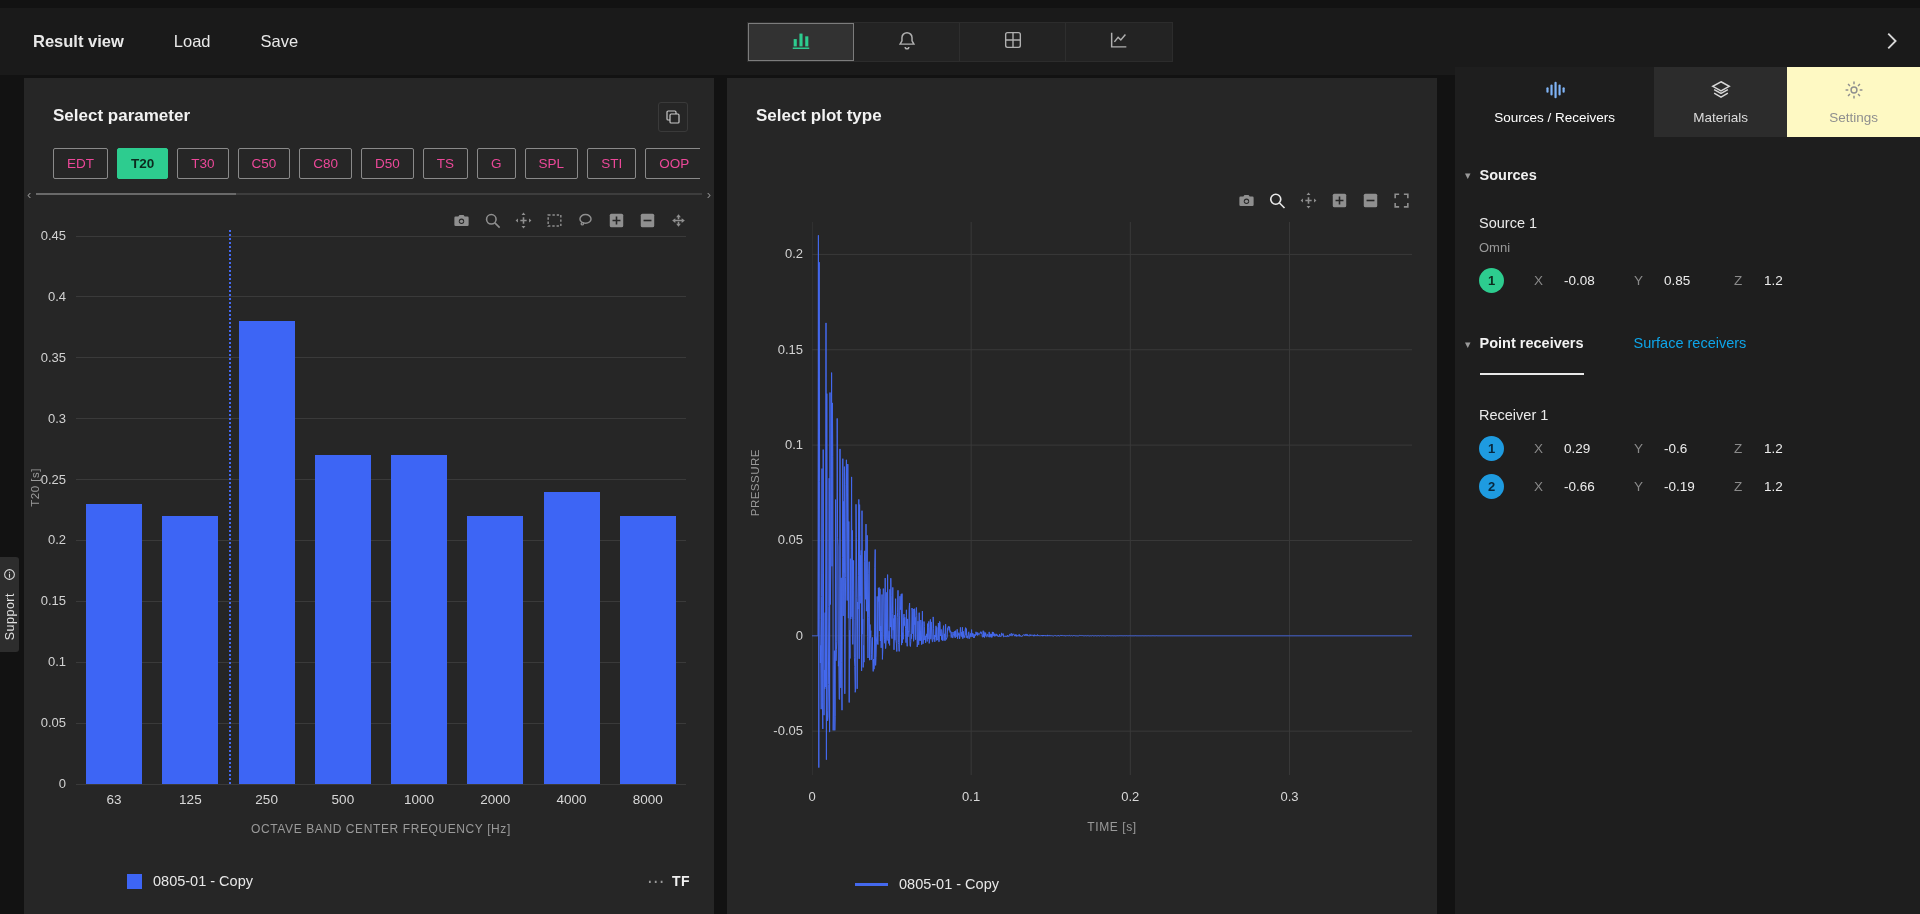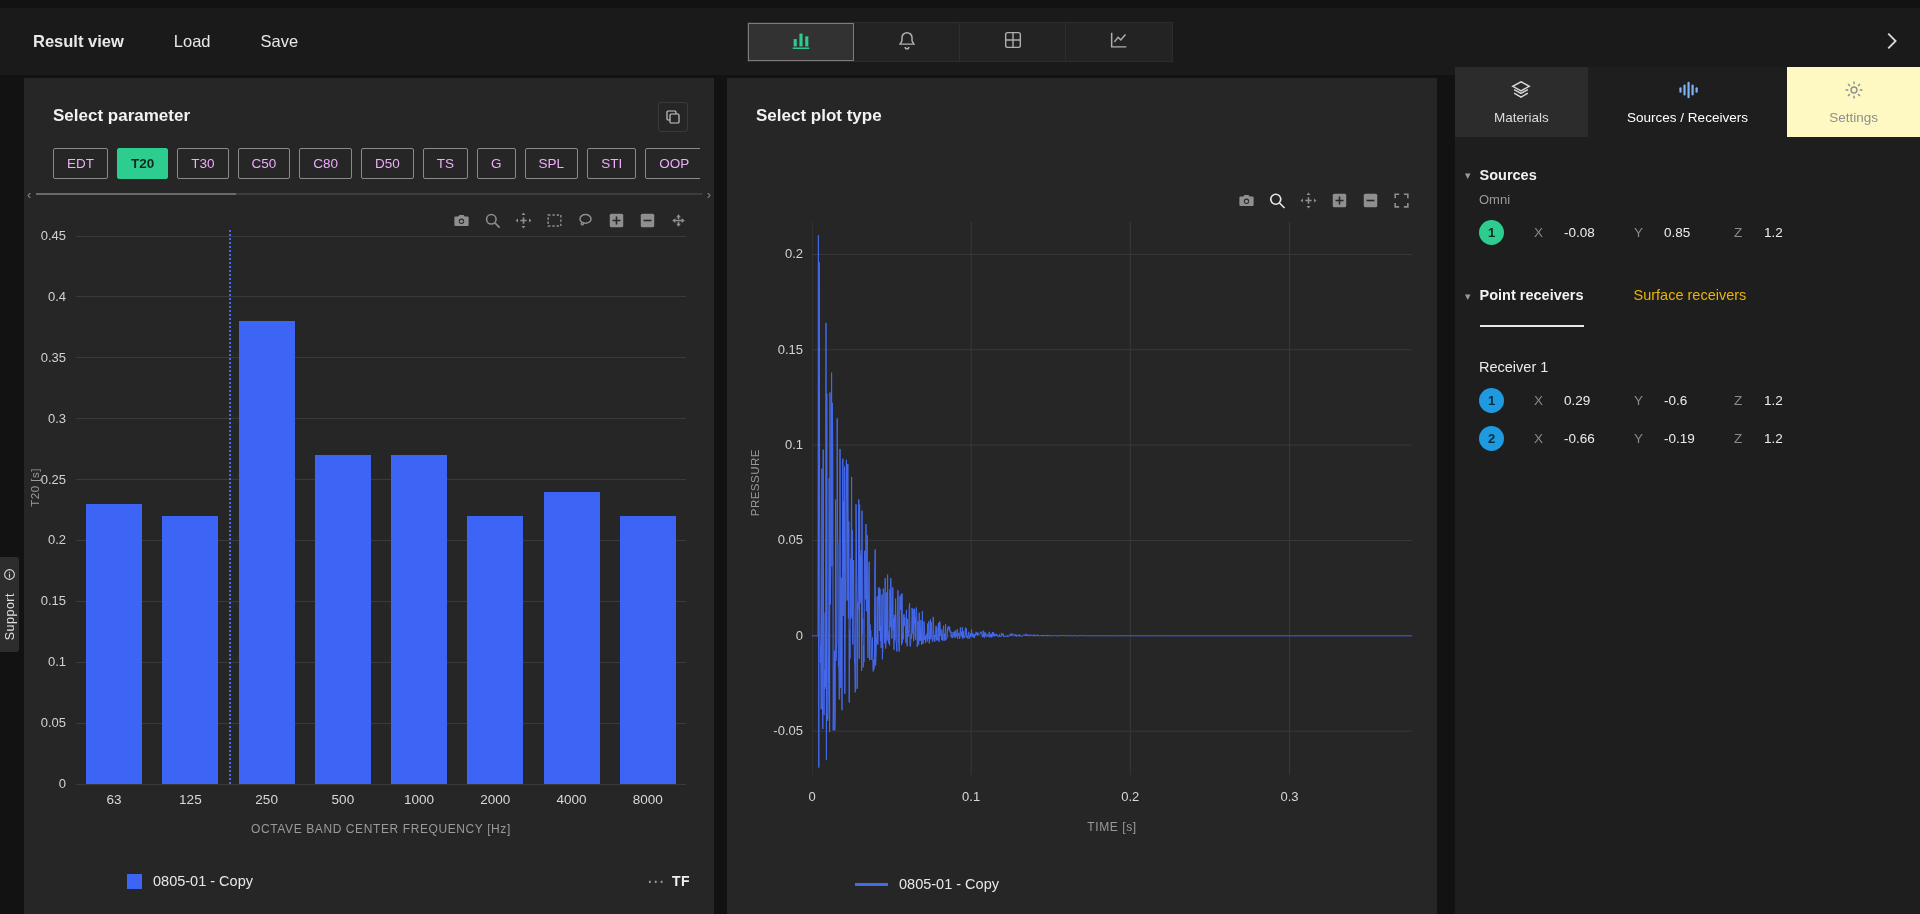--- a/index.html
+++ b/index.html
@@ -24,21 +24,21 @@
   .topbar-chevron { position: absolute; right: 16px; top: 22px; width: 24px; height: 24px; }
 
   
   .panel { position: absolute; top: 78px; bottom: 0; background: #262626; }
   #left-panel { left: 24px; width: 690px; }
   #mid-panel { left: 727px; width: 710px; }
   .panel-title { position: absolute; left: 29px; top: 28px; font-size: 17px; font-weight: 700; color: #f2f2f2; }
   .copy-btn { position: absolute; right: 26px; top: 24px; width: 30px; height: 30px; display: flex; align-items: center; justify-content: center; border: 1px solid #3a3a3a; border-radius: 3px; }
 
   .pill-row { position: absolute; left: 29px; right: 14px; top: 70px; display: flex; gap: 9px; overflow: hidden; }
-  .pill { height: 31px; padding: 0 13px; background: transparent; border: 1px solid #8a8a8a; border-radius: 2px; color: #f0abfc; font-size: 13.5px; font-family: inherit; white-space: nowrap; cursor: pointer; }
+  .pill { height: 31px; padding: 0 13px; background: transparent; border: 1px solid #8a8a8a; border-radius: 2px; color: #ec4899; font-size: 13.5px; font-family: inherit; white-space: nowrap; cursor: pointer; }
   .pill.selected { background: #2dcc8f; border-color: #2dcc8f; color: #0c2a1e; font-weight: 700; }
 
   .hscroll { position: absolute; left: 3px; right: 3px; top: 110px; height: 12px; display: flex; align-items: center; gap: 5px; color: #8a8a8a; font-size: 13px; }
   .hscroll .track { flex: 1; height: 2px; background: #3d3d3d; position: relative; }
   .hscroll .handle { position: absolute; left: 0; top: 0; height: 2px; width: 30%; background: #696969; }
 
   .modebar { position: absolute; display: flex; gap: 11px; align-items: center; }
   #left-modebar { right: 26px; top: 132px; }
   #mid-modebar { right: 26px; top: 112px; }
   .mb-icon { width: 20px; height: 20px; display: flex; align-items: center; justify-content: center; cursor: pointer; }
@@ -91,21 +91,21 @@
   .coord-row { display: flex; align-items: center; margin: 13px 0 0 24px; font-size: 13.5px; }
   .idx-circle { width: 25px; height: 25px; border-radius: 50%; display: flex; align-items: center; justify-content: center; font-size: 13px; font-weight: 700; margin-right: 30px; cursor: pointer; }
   .idx-circle.green { background: #2dcc8f; color: #0c2a1e; }
   .idx-circle.blue { background: #1e9be0; color: #08283d; }
   .c-lab { width: 30px; color: #8a8a8a; }
   .c-val { width: 70px; color: #ececec; }
   .c-val.last { width: auto; }
   .recv-tabs { display: flex; align-items: baseline; margin: 42px 0 0 10px; font-size: 14.5px; }
   .recv-tabs .tri { margin-right: 9px; }
   .recv-tab-active { font-weight: 700; color: #f2f2f2; padding-bottom: 22px; border-bottom: 2px solid #e8e8e8; cursor: pointer; }
-  .recv-tab-inactive { color: #eab308; margin-left: 50px; cursor: pointer; }
+  .recv-tab-inactive { color: #0ea5e9; margin-left: 50px; cursor: pointer; }
 
   
   #support-tab { position: absolute; left: 0; top: 557px; width: 19px; padding: 10px 0 12px; background: #2d2d2d; border-radius: 0 3px 3px 0; display: flex; flex-direction: column; align-items: center; gap: 8px; cursor: pointer; }
   #support-tab .vtext { writing-mode: vertical-rl; transform: rotate(180deg); font-size: 12.5px; color: #e0e0e0; letter-spacing: 0.5px; }
 </style>
 </head>
 <body>
 
 <header class="topbar">
   <nav class="menu">
@@ -366,58 +366,59 @@
   </div>
 
   <div class="legend-row" id="mid-legend">
     <span class="swatch-line" id="mid-swatch" style="background: rgb(68, 105, 238);"></span>
     <span class="legend-label">0805-01 - Copy</span>
   </div>
 </section>
 
 <aside id="sidebar">
   <div class="side-tabs">
-    <div class="side-tab">
-      <span>
-        <svg width="22" height="22" viewBox="0 0 24 24" fill="none" stroke="#d8d8d8" stroke-width="1.6">
-            <path d="M12 3 21 8l-9 5-9-5 9-5z"></path>
-            <path d="M4.5 11.5 12 15.7l7.5-4.2"></path>
-            <path d="M4.5 15.5 12 19.7l7.5-4.2"></path>
-          </svg>
-      </span>
-      <span>Materials</span>
-    </div>
     <div class="side-tab selected wide">
       <span>
         <svg width="22" height="22" viewBox="0 0 24 24" fill="#7fb3f5">
             <rect x="2.6" y="9" width="2.4" height="6" rx="1.2"></rect>
             <rect x="7" y="6" width="2.4" height="12" rx="1.2"></rect>
             <rect x="11.4" y="3" width="2.4" height="18" rx="1.2"></rect>
             <rect x="15.8" y="6" width="2.4" height="12" rx="1.2"></rect>
             <rect x="20.2" y="9" width="2.4" height="6" rx="1.2"></rect>
           </svg>
       </span>
       <span>Sources / Receivers</span>
     </div>
+    <div class="side-tab">
+      <span>
+        <svg width="22" height="22" viewBox="0 0 24 24" fill="none" stroke="#d8d8d8" stroke-width="1.6">
+            <path d="M12 3 21 8l-9 5-9-5 9-5z"></path>
+            <path d="M4.5 11.5 12 15.7l7.5-4.2"></path>
+            <path d="M4.5 15.5 12 19.7l7.5-4.2"></path>
+          </svg>
+      </span>
+      <span>Materials</span>
+    </div>
     <div class="side-tab dim">
       <span>
         <svg width="22" height="22" viewBox="0 0 24 24" fill="none" stroke="#8f8f8f" stroke-width="1.6">
             <circle cx="12" cy="12" r="3.2"></circle>
             <path d="M12 2.8v3M12 18.2v3M2.8 12h3M18.2 12h3M5.5 5.5l2.1 2.1M16.4 16.4l2.1 2.1M18.5 5.5l-2.1 2.1M7.6 16.4l-2.1 2.1"></path>
           </svg>
       </span>
       <span>Settings</span>
     </div>
   </div>
 
   <div class="section-head">
     <span class="tri">▾</span>
     <span>Sources</span>
   </div>
 
+  <div class="entity-name">Source 1</div>
   <div class="entity-sub">Omni</div>
   <div class="coord-row">
     <span class="idx-circle green">1</span>
     <span class="c-lab">X</span>
     <span class="c-val">-0.08</span>
     <span class="c-lab">Y</span>
     <span class="c-val">0.85</span>
     <span class="c-lab">Z</span>
     <span class="c-val last">1.2</span>
   </div>

